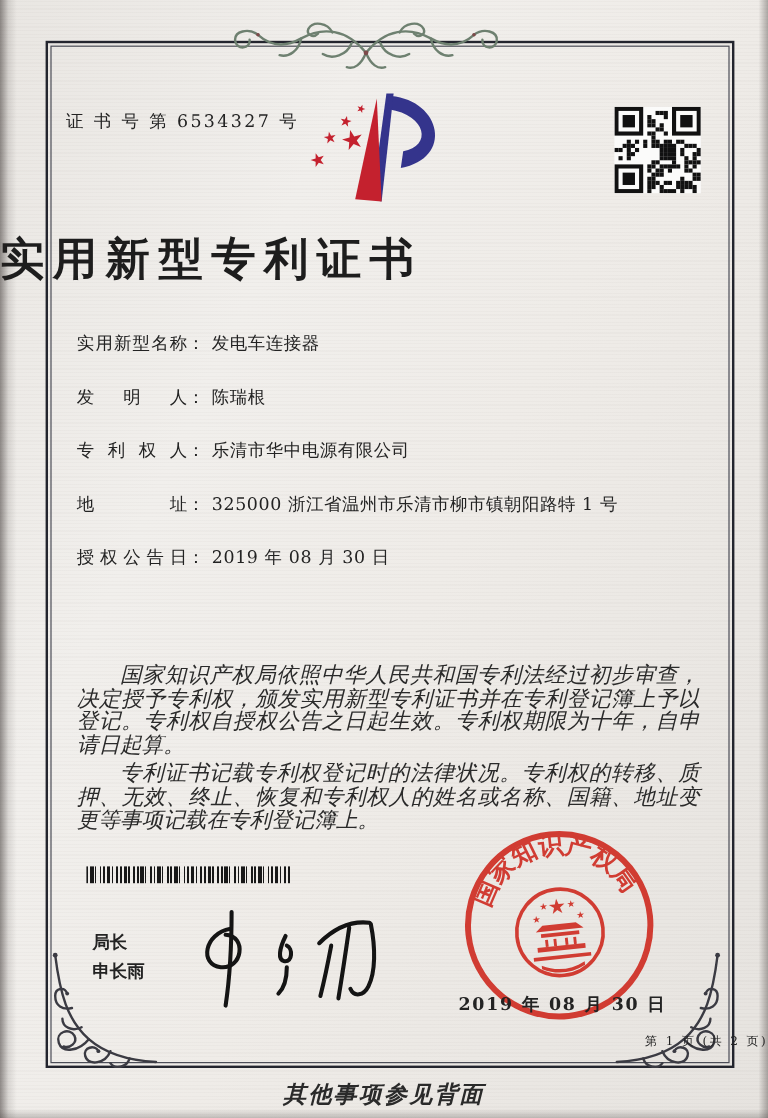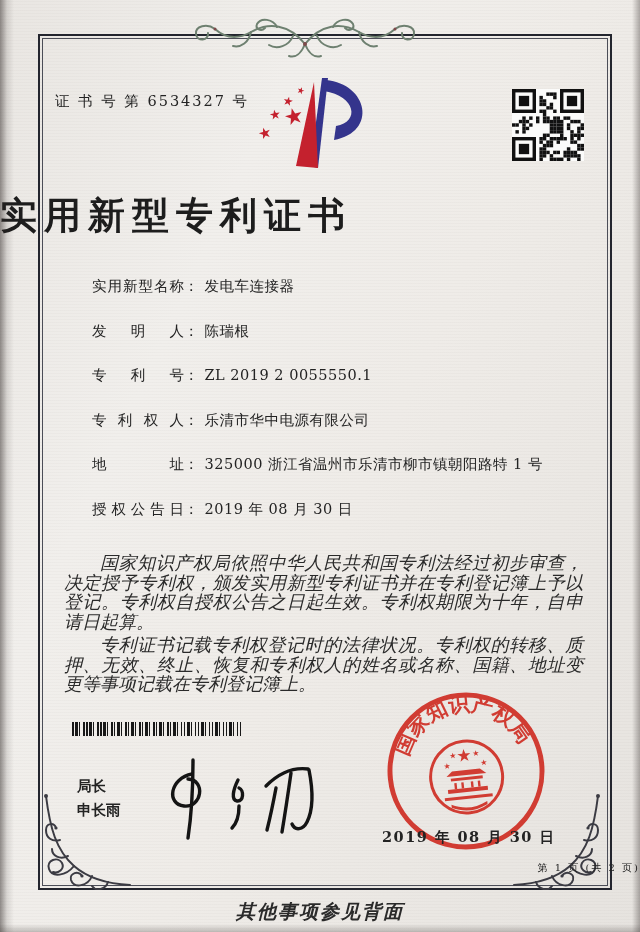--- a/index.html
+++ b/index.html
@@ -44,21 +44,21 @@
 
   .qr{position:absolute;left:512px;top:89px;width:72px;height:72px;background:#fbfbfa;}
 
   .title{
     position:absolute;left:0;top:191px;width:100%;text-align:left;
     font-size:37px;font-weight:700;letter-spacing:7px;color:#1d1d1d;
   }
 
   .fields{position:absolute;left:64px;top:277px;width:532px;font-size:14.5px;}
   .frow{margin-bottom:25.5px;white-space:nowrap;}
-  .flabel{display:inline-block;width:92px;text-align:justify;text-align-last:justify;vertical-align:top;margin-left:28px;}
+  .flabel{display:inline-block;width:92px;text-align:justify;text-align-last:justify;vertical-align:top;}
   .colon{display:inline-block;margin-right:6px;}
   .fvalue{letter-spacing:.5px;}
   .frow.dual{position:relative;}
   .pair2{position:absolute;left:233px;top:0;}
 
   .paras{position:absolute;left:64px;top:553px;width:519px;
     font-size:18px;line-height:19.5px;font-style:italic;color:#2a2a2a;text-align:justify;}
   .paras p{margin:0 0 4px 0;text-indent:2em;}
 
   .barcode{position:absolute;left:72px;top:722px;width:170px;height:14px;
@@ -306,23 +306,20 @@
   <div class="title">实用新型专利证书</div>
 
   <div class="fields">
     <div class="frow">
       <span class="flabel">实用新型名称</span><span class="colon">：</span><span class="fvalue">发电车连接器</span>
     </div>
     <div class="frow">
       <span class="flabel">发明人</span><span class="colon">：</span><span class="fvalue">陈瑞根</span>
     </div>
     <div class="frow">
-      <span class="flabel">专利号</span><span class="colon">：</span><span class="fvalue">ZL 2019 2 0055550.1</span>
-    </div>
-    <div class="frow">
       <span class="flabel">专利权人</span><span class="colon">：</span><span class="fvalue">乐清市华中电源有限公司</span>
     </div>
     <div class="frow">
       <span class="flabel">地址</span><span class="colon">：</span><span class="fvalue">325000 浙江省温州市乐清市柳市镇朝阳路特 1 号</span>
     </div>
     <div class="frow dual">
       <span class="flabel">授权公告日</span><span class="colon">：</span><span class="fvalue">2019 年 08 月 30 日</span>
     </div>
   </div>
 

